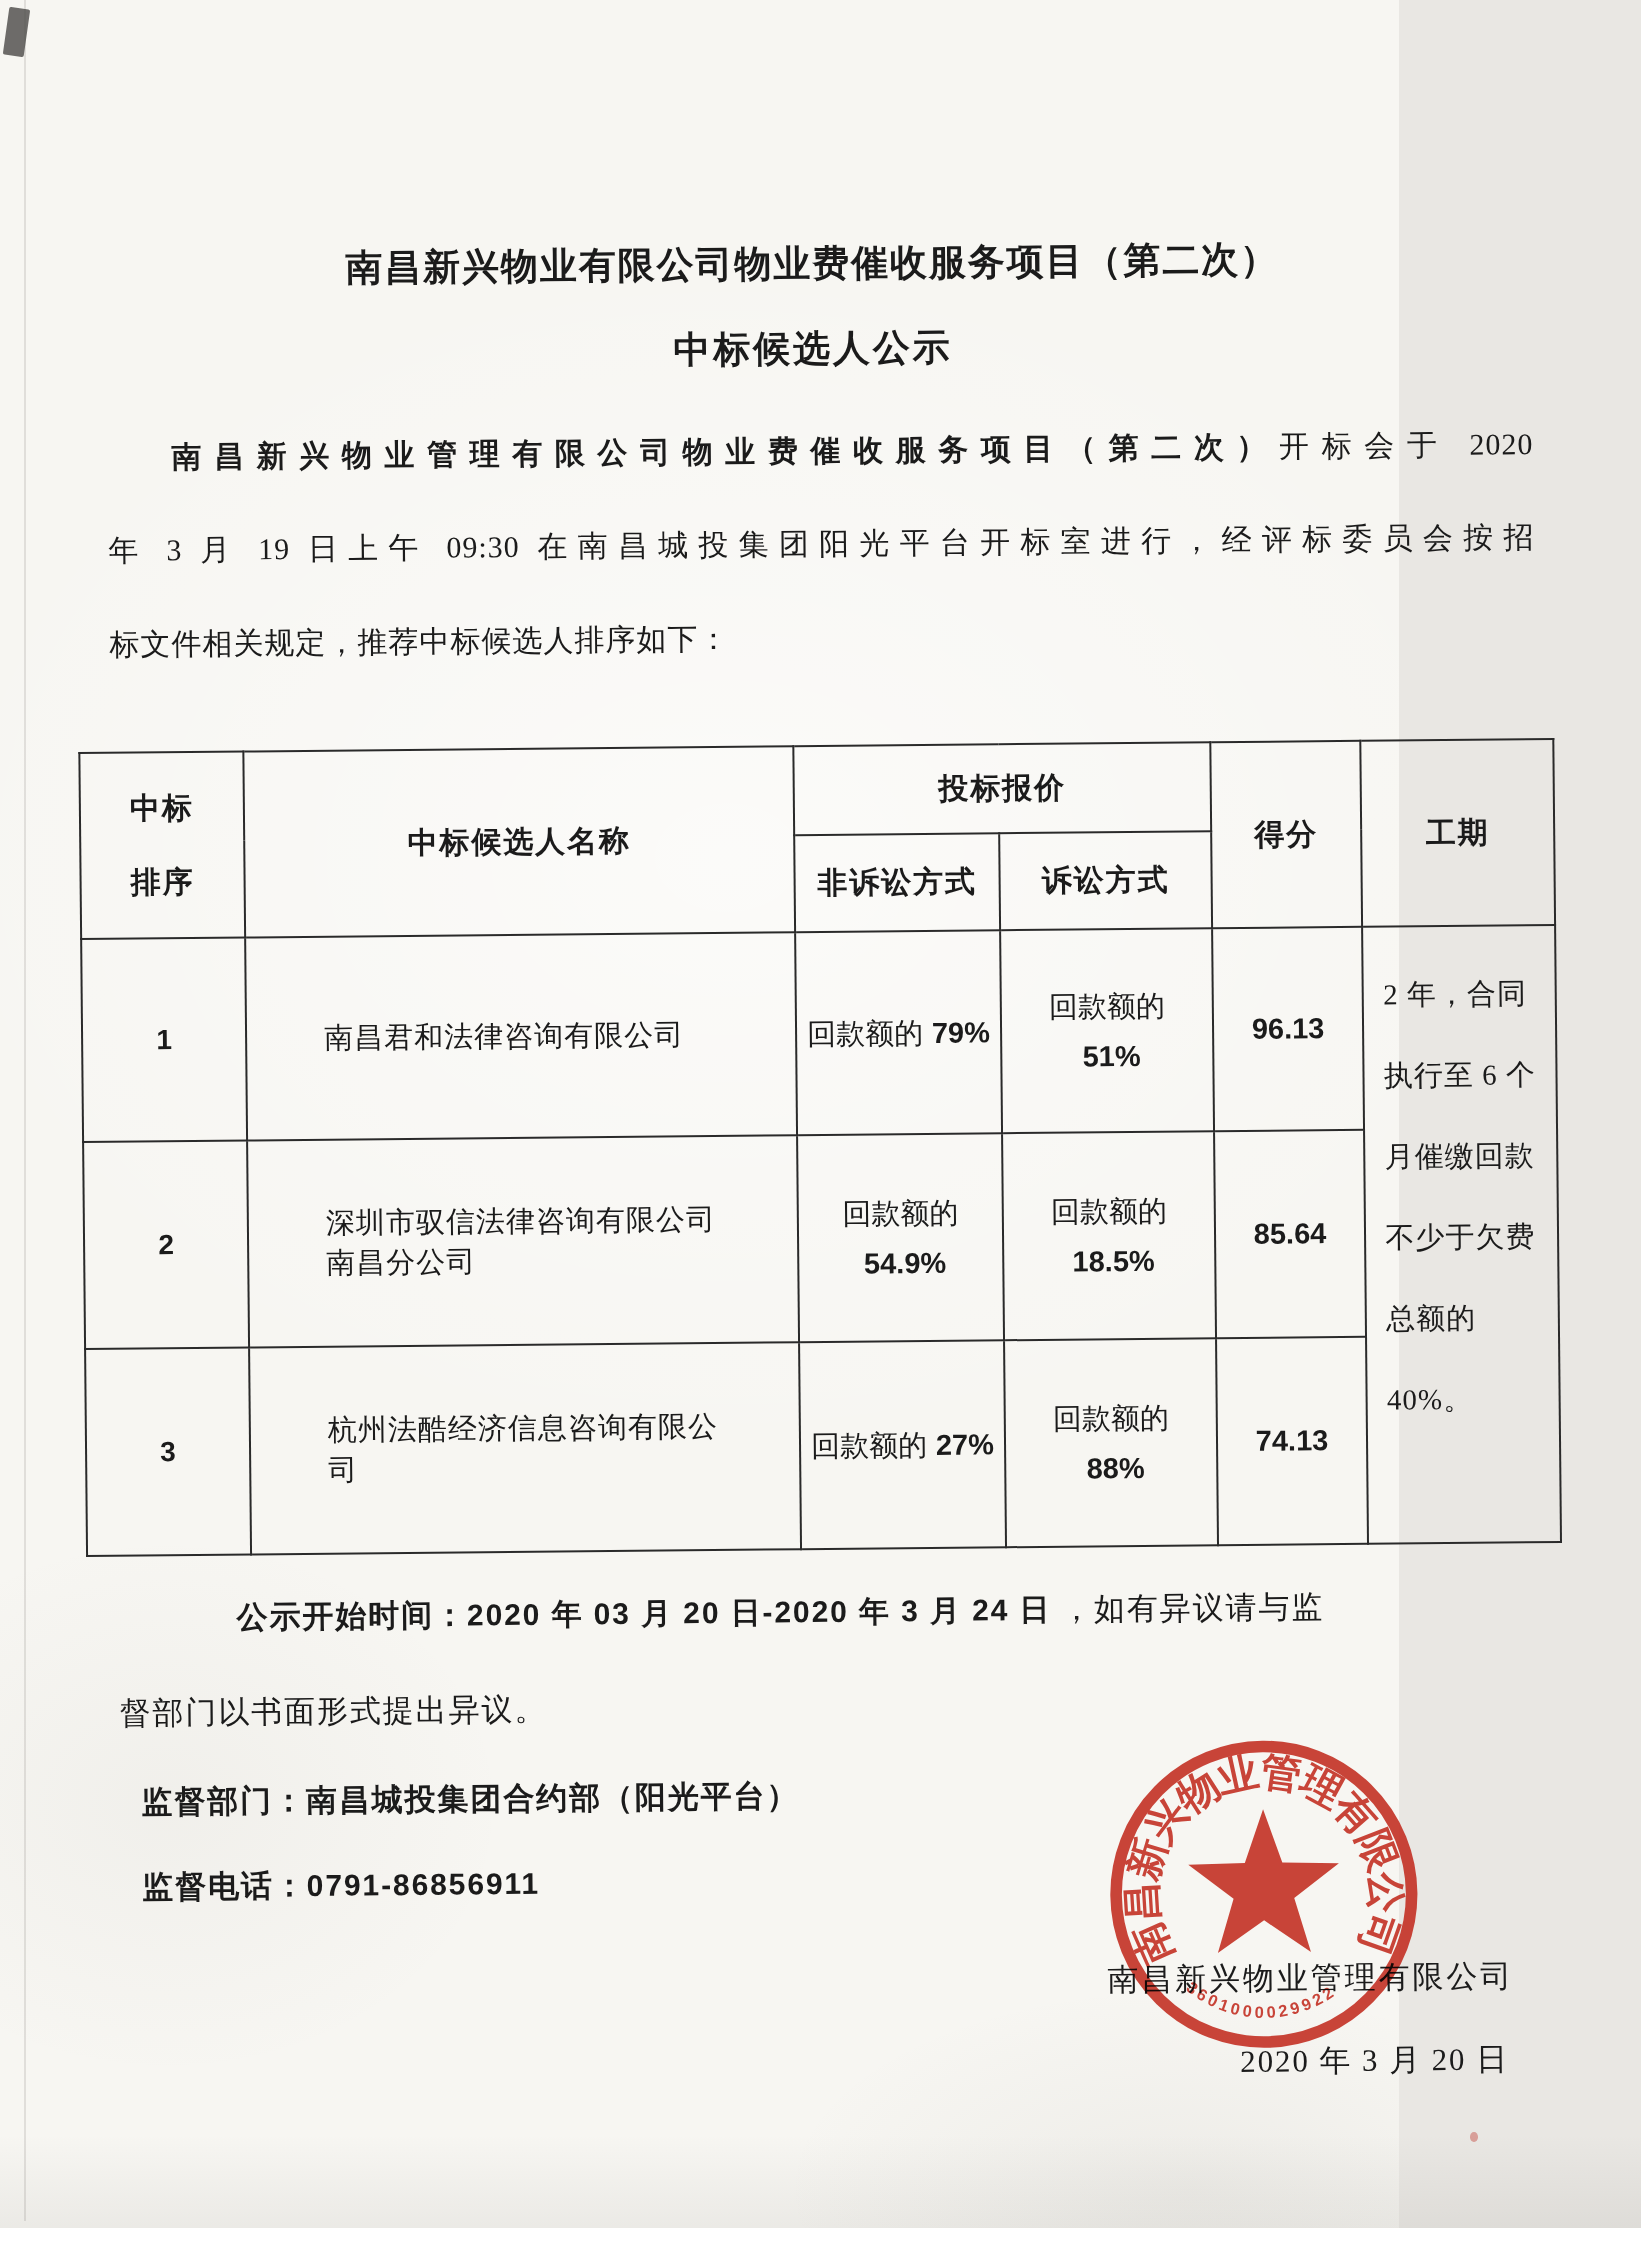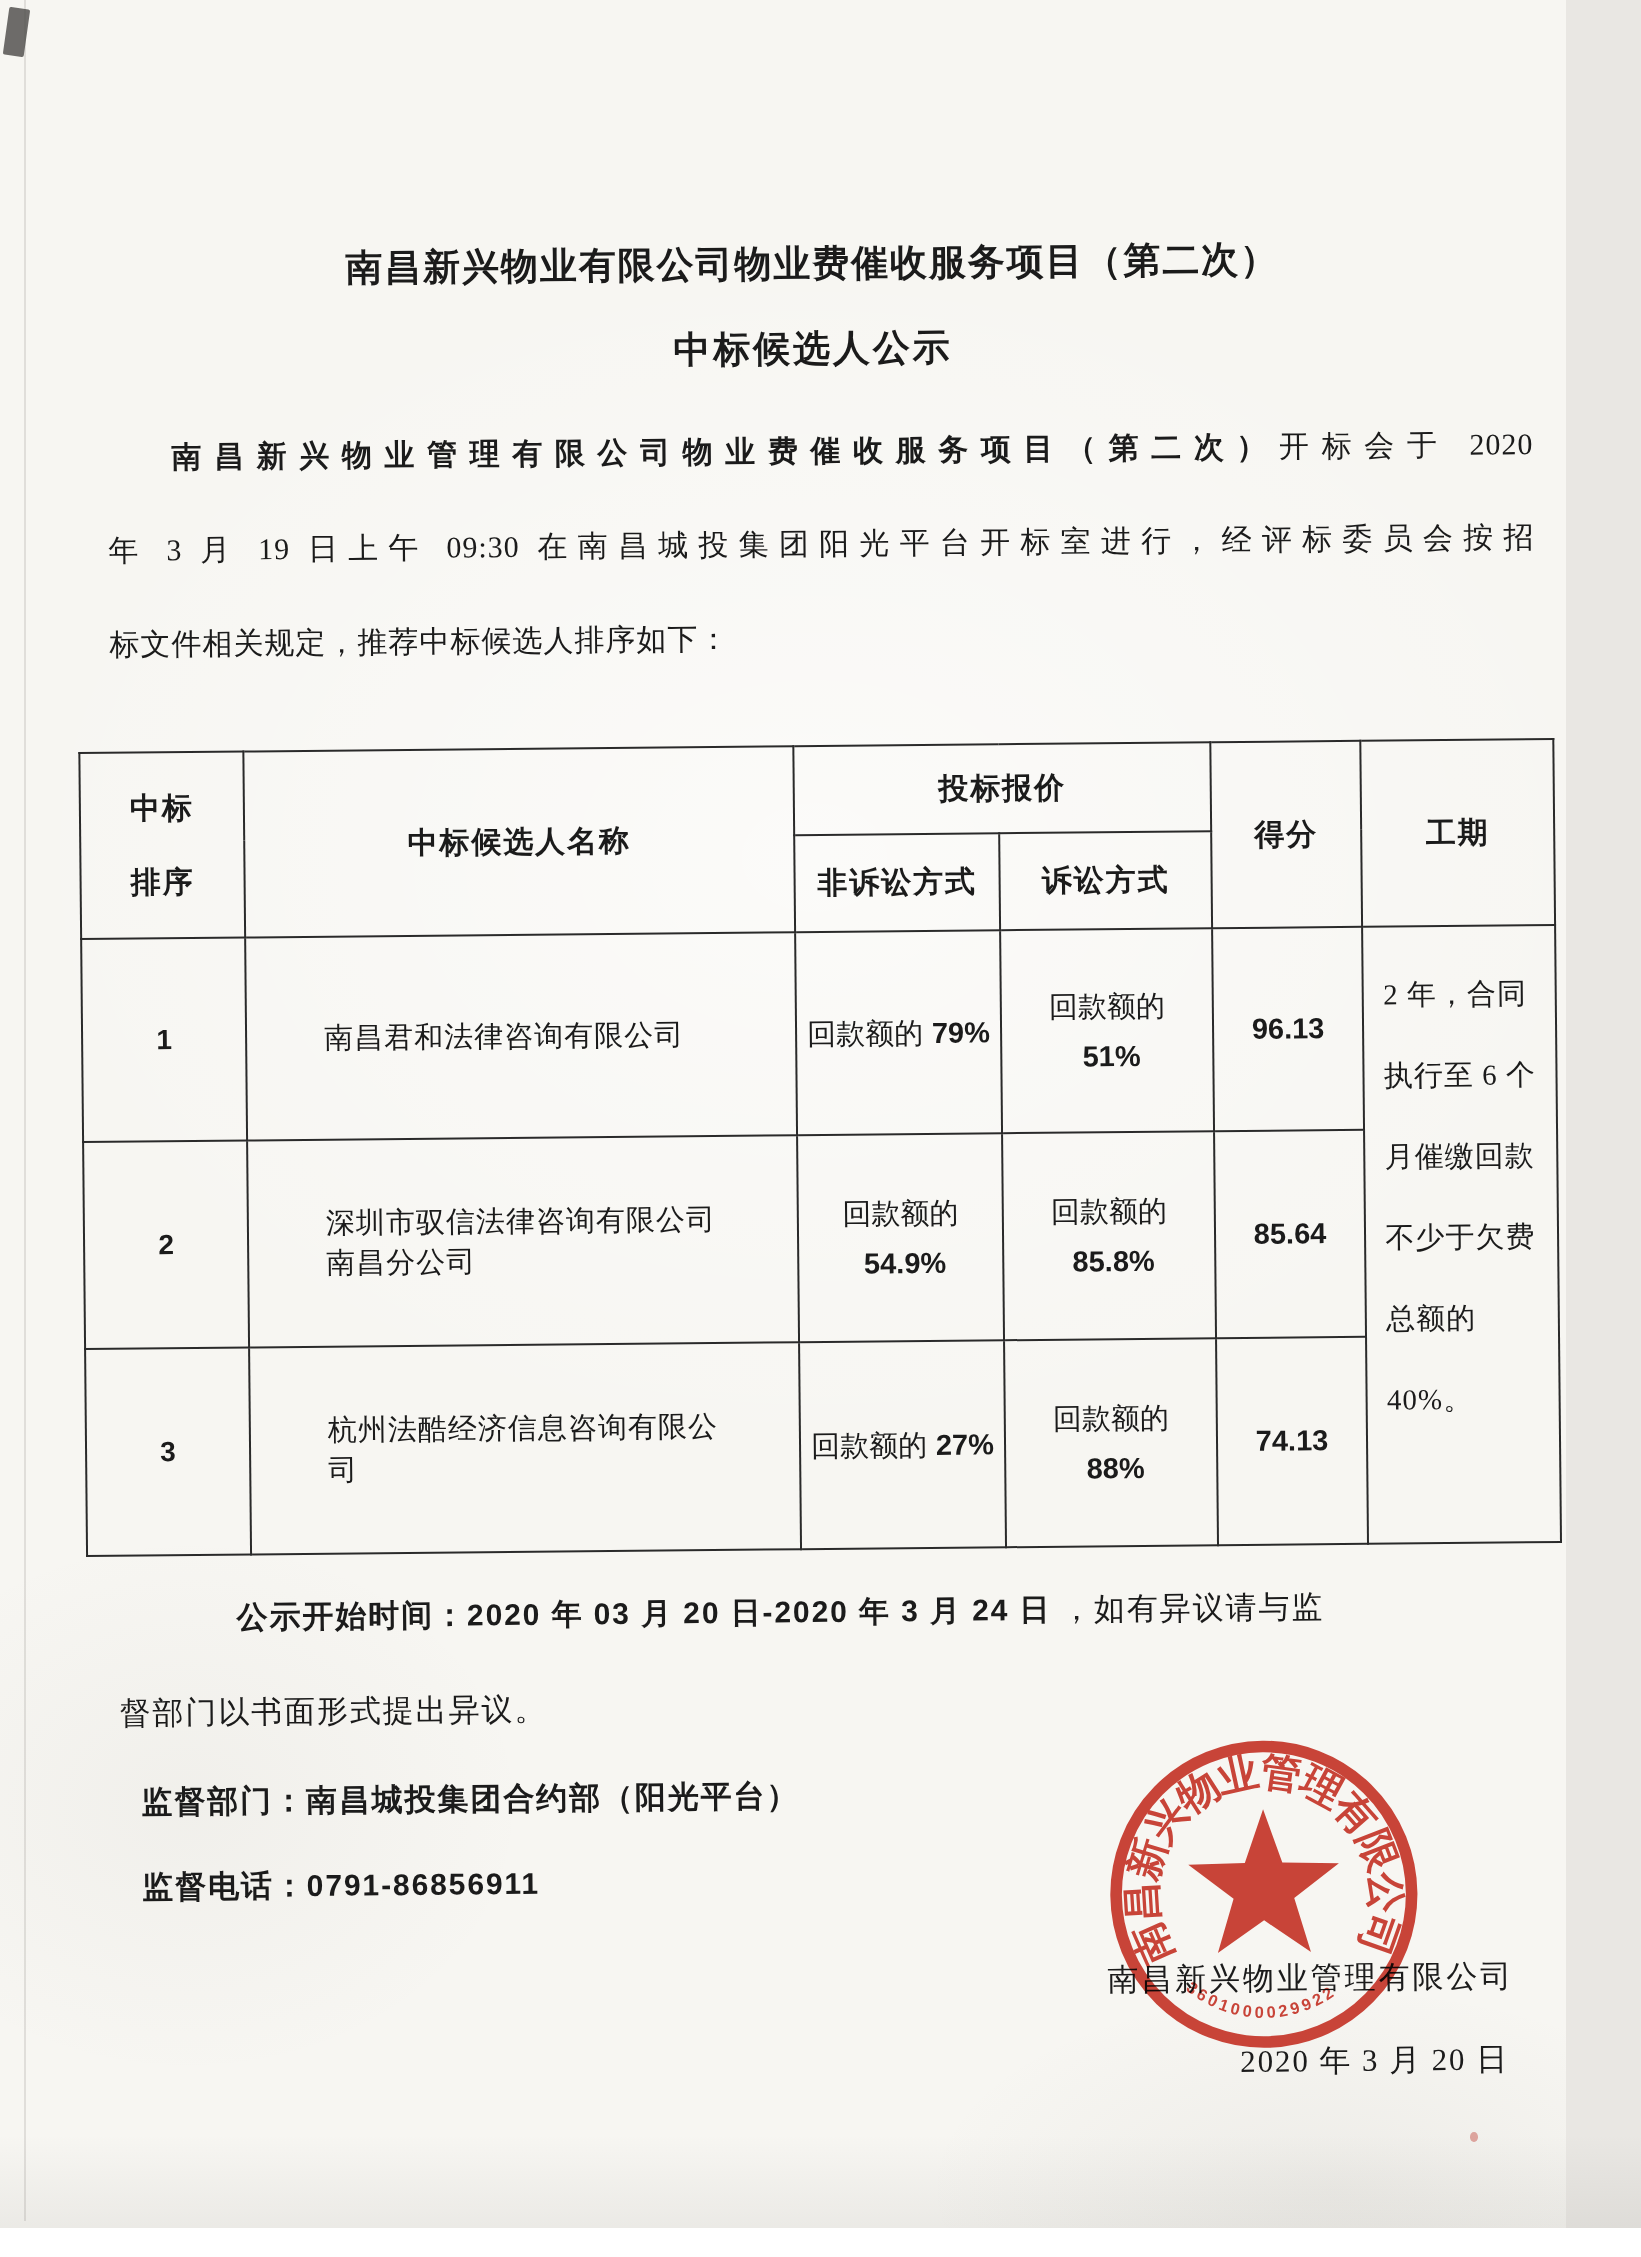--- a/index.html
+++ b/index.html
@@ -4,21 +4,21 @@
 <style>
   html,body{margin:0;padding:0;}
   body{
     width:1641px;height:2257px;
     background:#e9e7e3;
     font-family:"Liberation Serif", serif;
     color:#1b1b1b;
     overflow:hidden;
   }
   .page{
-    position:absolute;left:0;top:0;width:1566px;height:2257px;
+    position:absolute;left:0;top:0;width:1399px;height:2257px;
     background:
       radial-gradient(1159px 869px at 52% 38%, rgba(255,255,255,.55), rgba(255,255,255,0) 70%),
       radial-gradient(483px 386px at 12% 80%, rgba(120,115,105,.05), rgba(0,0,0,0) 70%),
       radial-gradient(579px 290px at 85% 97%, rgba(110,105,95,.07), rgba(0,0,0,0) 70%),
       #f7f6f2;
   }
   .paper-edge-line{position:absolute;left:24px;top:0;width:1.9px;height:2221px;background:rgba(120,118,112,.18);}
   .corner-mark{position:absolute;left:5.8px;top:7.7px;width:21px;height:48px;background:#4a4846;opacity:.8;transform:rotate(8deg);border-radius:1.9px;}
   .bottom-shade{position:absolute;left:0;top:2134px;width:1641px;height:97px;background:linear-gradient(rgba(0,0,0,0), rgba(90,86,80,.08));}
   .bottom-white{position:absolute;left:0;top:2228px;width:1641px;height:29px;background:#ffffff;}
@@ -118,21 +118,21 @@
         <td class="pct-cell nl-cell"><span>回款额的</span><span class="num">79%</span></td>
         <td class="pct-cell l-cell"><span>回款额的</span><span class="num">51%</span></td>
         <td class="score-cell">96.13</td>
         <td class="dur-cell" rowspan="3">2 年，合同执行至 6 个月催缴回款不少于欠费总额的 40%。</td>
       </tr>
 
       <tr class="r-data2">
         <td class="rank-cell">2</td>
         <td class="name-cell">深圳市驭信法律咨询有限公司南昌分公司</td>
         <td class="pct-cell nl-cell"><span>回款额的</span><span class="num">54.9%</span></td>
-        <td class="pct-cell l-cell"><span>回款额的</span><span class="num">85.8%</span></td>
+        <td class="pct-cell l-cell"><span>回款额的</span><span class="num">18.5%</span></td>
         <td class="score-cell">85.64</td>
       </tr>
 
       <tr class="r-data2">
         <td class="rank-cell">3</td>
         <td class="name-cell">杭州法酷经济信息咨询有限公司</td>
         <td class="pct-cell nl-cell"><span>回款额的</span><span class="num">27%</span></td>
         <td class="pct-cell l-cell"><span>回款额的</span><span class="num">88%</span></td>
         <td class="score-cell">74.13</td>
       </tr>

